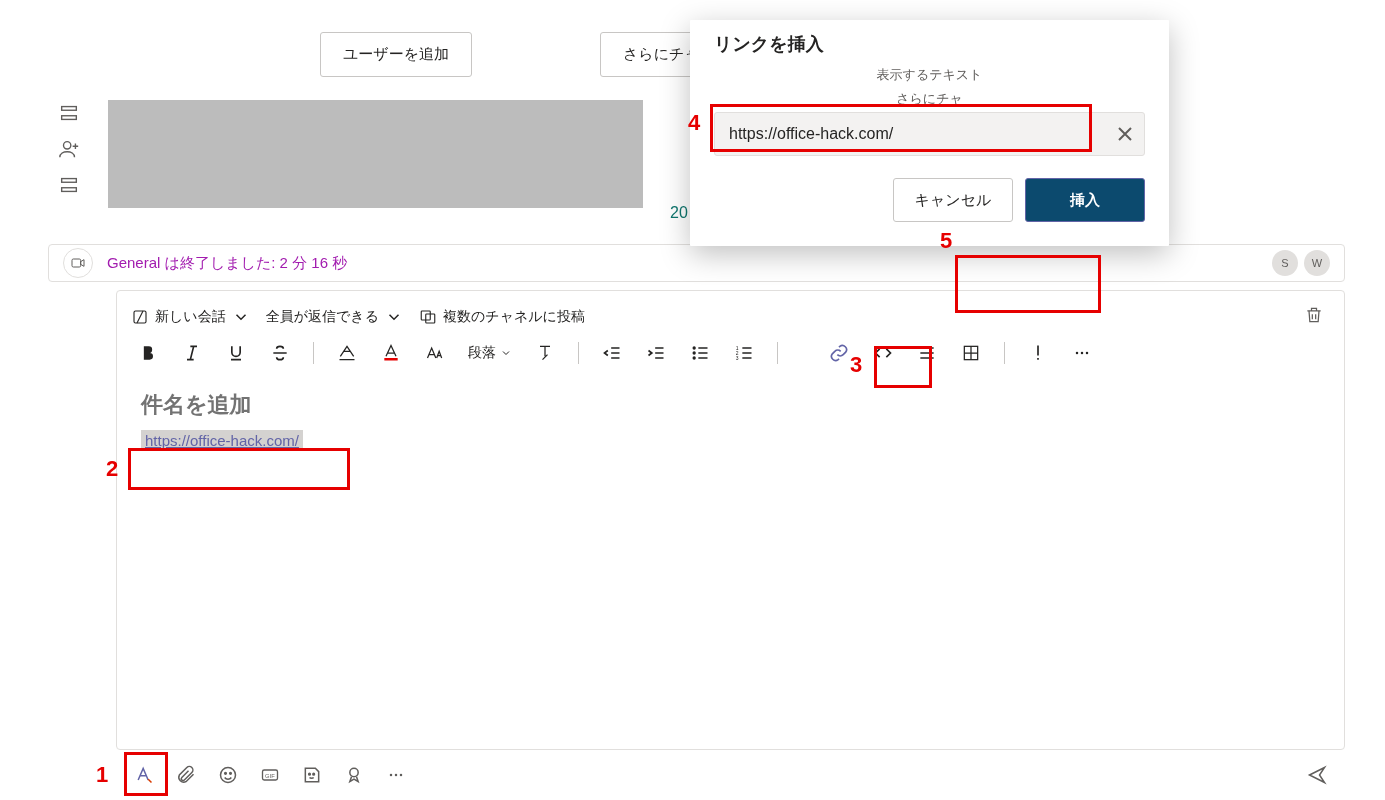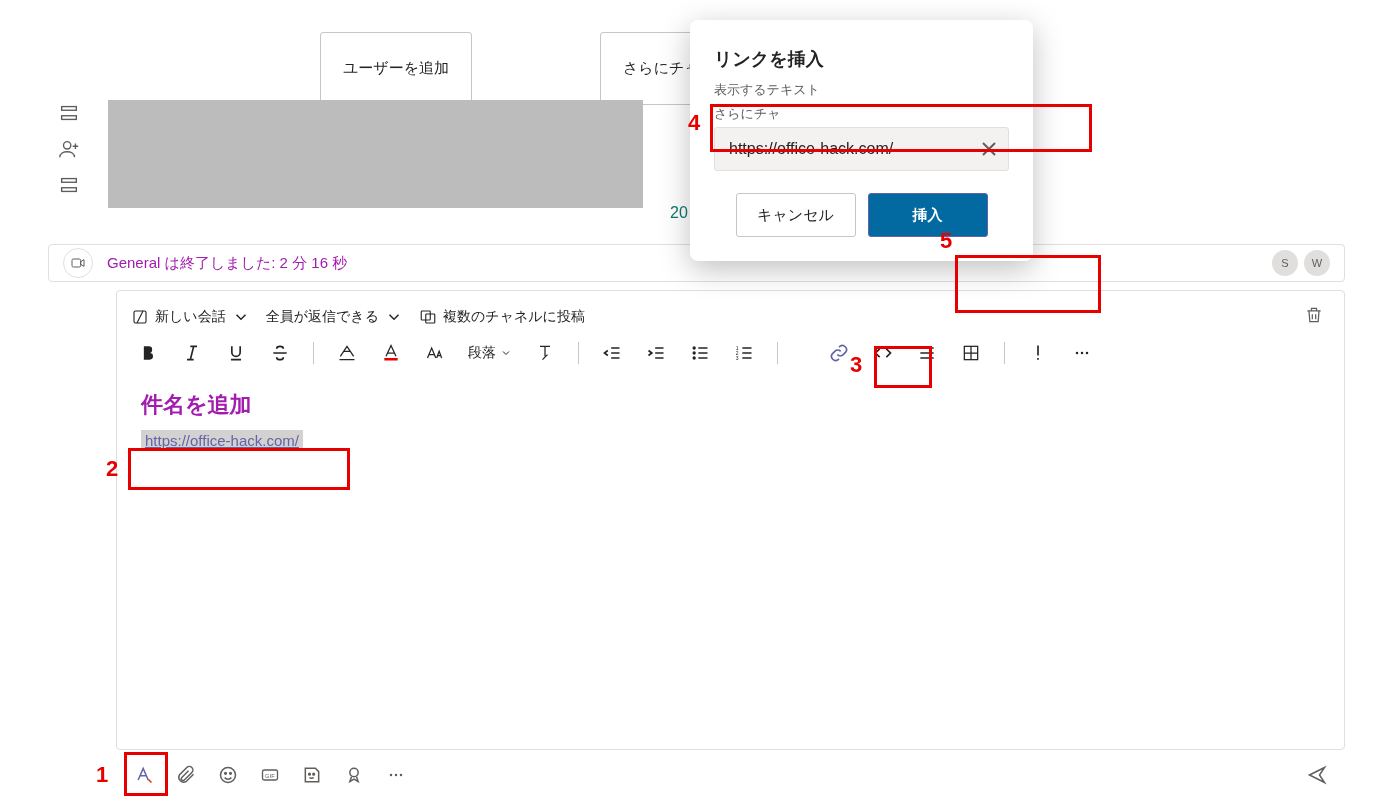--- a/index.html
+++ b/index.html
@@ -1,18 +1,18 @@
 <!DOCTYPE html>
 <html><head>
 <meta charset="utf-8">
 <style>
   * { box-sizing: border-box; margin: 0; padding: 0; font-family: "Segoe UI", "Meiryo", sans-serif; }
   body { background: #fff; width: 1385px; height: 800px; overflow: hidden; position: relative; color: #252423; }
   .top-area { position: absolute; left: 0; right: 0; top: 0; height: 280px; }
-  .top-btn { position: absolute; background: #fff; border: 1px solid #c8c6c4; border-radius: 3px; padding: 26px 22px; font-size: 15px; color: #252423; }
+  .top-btn { position: absolute; background: #fff; border: 1px solid #c8c6c4; border-radius: 3px; padding: 12px 22px; font-size: 15px; color: #252423; }
   .btn-adduser { left: 320px; top: 32px; }
   .btn-morech  { left: 600px; top: 32px; }
   .side-icons { position: absolute; left: 58px; top: 102px; display: flex; flex-direction: column; gap: 14px; color: #605e5c; }
   .side-icons svg { width: 22px; height: 22px; display: block; }
   .grey-box { position: absolute; left: 108px; top: 100px; width: 535px; height: 108px; background: #bcbcbc; }
   .truncated-num { position: absolute; left: 670px; top: 204px; font-size: 16px; color: #0f766e; }
   .meeting-row { position: absolute; left: 48px; top: 244px; right: 40px; height: 38px; background: #fff; border: 1px solid #e1dfdd; border-radius: 4px; display: flex; align-items: center; padding: 0 14px; }
   .meeting-avatar { width: 30px; height: 30px; border: 1px solid #e1dfdd; border-radius: 50%; background: #fff; display: flex; align-items: center; justify-content: center; margin-right: 14px; }
   .meeting-avatar svg { width: 16px; height: 16px; color: #605e5c; }
   .meeting-text { font-size: 15px; color: #a21caf; }
@@ -22,38 +22,38 @@
   .composer-top { display: flex; align-items: center; gap: 16px; padding: 4px 20px 10px 14px; font-size: 14px; color: #252423; }
   .composer-top .group { display: flex; gap: 6px; cursor: pointer; }
   .composer-top svg { width: 18px; height: 18px; color: #252423; }
   .pushright { margin-left: auto; }
   .trash svg { width: 20px; height: 20px; color: #605e5c; }
   .fmt-toolbar { display: flex; align-items: center; gap: 22px; padding: 4px 20px 8px 20px; color: #252423; }
   .fmt-toolbar .tb { width: 22px; height: 22px; display: flex; align-items: center; justify-content: center; cursor: pointer; }
   .fmt-toolbar .tb svg { width: 20px; height: 20px; }
   .fmt-toolbar .lbl { font-size: 14px; display: flex; align-items: center; gap: 4px; cursor: pointer; }
   .sep { width: 1px; height: 22px; background: #c8c6c4; }
-  .subject { padding: 18px 24px 6px 24px; font-size: 22px; font-weight: 600; color: #a21caf; }
+  .subject { padding: 18px 24px 6px 24px; font-size: 22px; font-weight: 600; color: #737373; }
   .body-link { display: inline-block; margin: 4px 0 0 24px; padding: 2px 4px; background: #d4d2d0; color: #6264a7; text-decoration: underline; font-size: 15px; }
   .bottom-bar { position: absolute; left: 116px; right: 40px; bottom: 0; height: 50px; display: flex; align-items: center; padding: 0 16px; gap: 18px; }
   .bottom-bar .ic { width: 24px; height: 24px; display: flex; align-items: center; justify-content: center; cursor: pointer; color: #605e5c; }
   .bottom-bar .ic svg { width: 20px; height: 20px; }
   .bottom-bar .send { margin-left: auto; }
 
   
-  .dialog { position: absolute; left: 690px; top: 20px; width: 343px; background: #fff; box-shadow: 0 8px 30px rgba(0,0,0,.25); border-radius: 8px; padding: 27px 24px 24px 24px; z-index: 50; }
+  .dialog { position: absolute; left: 690px; top: 20px; width: 479px; background: #fff; box-shadow: 0 8px 30px rgba(0,0,0,.25); border-radius: 1px; padding: 12px 24px 24px 24px; z-index: 50; }
   .dialog h3 { font-size: 18px; font-weight: 600; margin-bottom: 10px; }
-  .dialog .fieldlabel { font-size: 13px; color: #605e5c; margin-top: 6px; margin-bottom: 4px; }
+  .dialog .fieldlabel { font-size: 13px; color: #605e5c; margin-top: 6px; margin-bottom: 4px; text-align: center; }
   .dialog .inwrap { position: relative; }
   .dialog input { width: 100%; height: 44px; border: 1px solid #e1dfdd; background: #f3f2f1; border-radius: 3px; padding: 0 40px 0 14px; font-size: 16px; color: #252423; }
   .dialog .clear { position: absolute; right: 8px; top: 50%; transform: translateY(-50%); width: 24px; height: 24px; display: flex; align-items: center; justify-content: center; cursor: pointer; color: #605e5c; }
-  .dialog .actions { display: flex; justify-content: center; gap: 12px; margin-top: 22px; }
+  .dialog .actions { display: flex; justify-content: flex-end; gap: 12px; margin-top: 22px; }
   .dialog .btn { min-width: 120px; height: 44px; border-radius: 3px; font-size: 15px; cursor: pointer; display: flex; align-items: center; justify-content: center; }
   .dialog .btn.cancel { background: #fff; border: 1px solid #c8c6c4; color: #252423; }
-  .dialog .btn.insert { background: #0369a1; color: #fff; border: 1px solid #6264a7; font-weight: 600; }
+  .dialog .btn.insert { background: #0c4a6e; color: #fff; border: 1px solid #6264a7; font-weight: 600; }
 
   
   .anno-box { position: absolute; border: 3px solid #e60000; pointer-events: none; z-index: 80; }
   .anno-num { position: absolute; color: #e60000; font-weight: 700; font-size: 22px; z-index: 81; pointer-events: none; }
   .anno1 { left: 124px; top: 752px; width: 44px; height: 44px; }
   .anno1n { left: 96px; top: 762px; }
   .anno2 { left: 128px; top: 448px; width: 222px; height: 42px; }
   .anno2n { left: 106px; top: 456px; }
   .anno3 { left: 874px; top: 346px; width: 58px; height: 42px; }
   .anno3n { left: 850px; top: 352px; }

